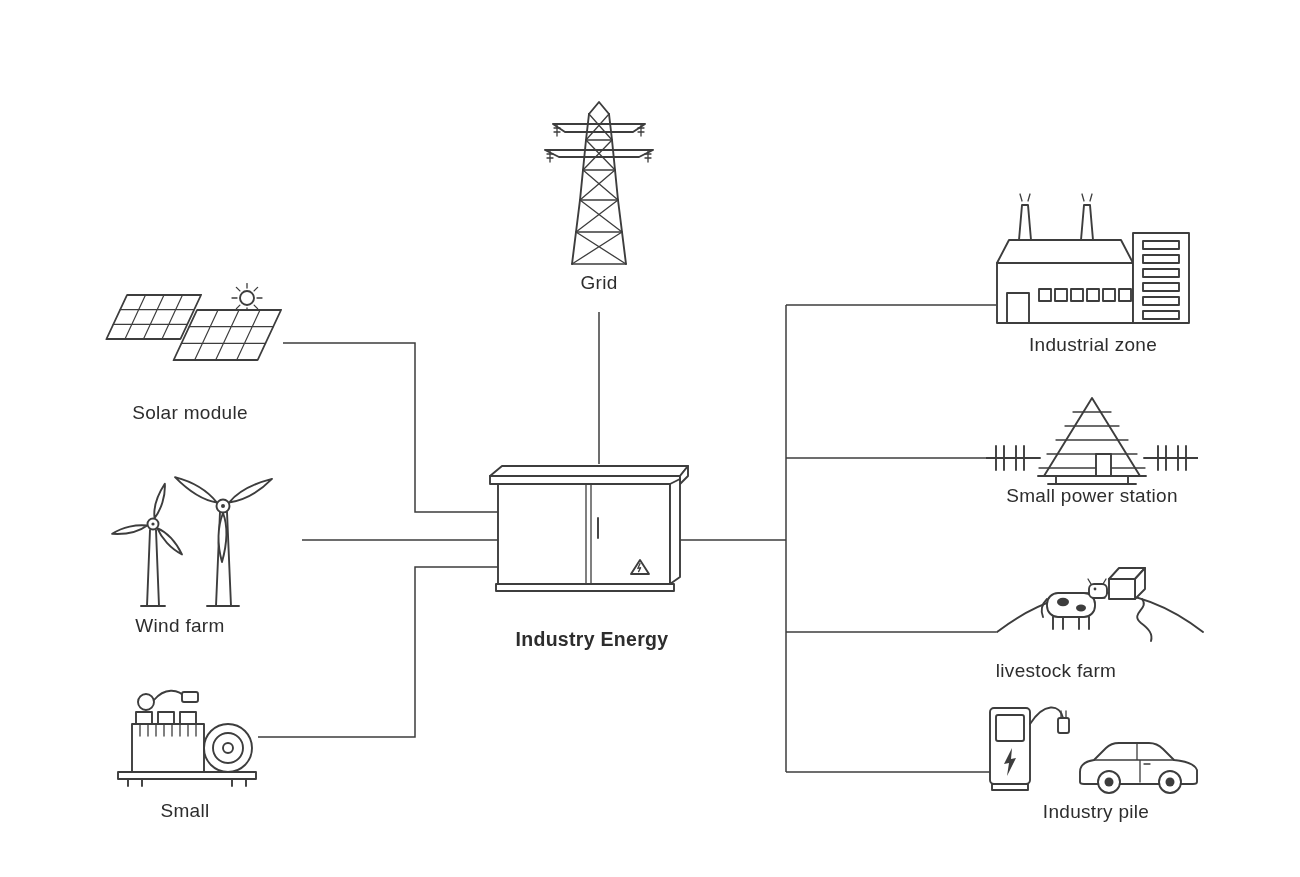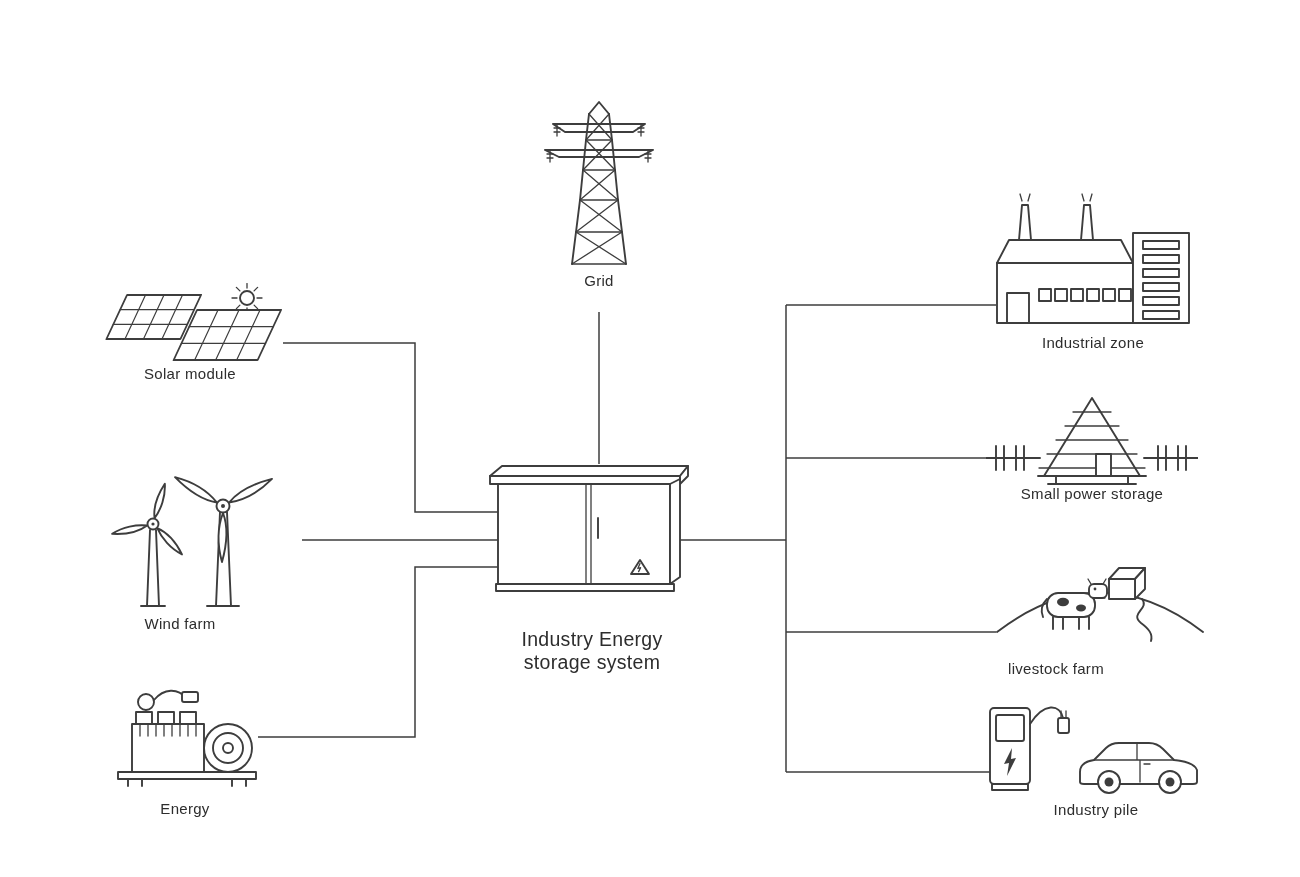--- a/index.html
+++ b/index.html
@@ -9,26 +9,26 @@
     font-family:"Liberation Sans", sans-serif;
     position:relative;
     overflow:hidden;
   }
   .stage { position:absolute; inset:0; }
   .node { position:absolute; }
   .node svg { width:100%; height:100%; display:block; }
   .label {
     position:absolute;
     color:#2d2d2d;
-    font-size:15px;
+    font-size:19px;
     letter-spacing:0.3px;
     text-align:center;
     line-height:1.18;
   }
-  .label.bold { font-weight:normal; font-size:19.5px; }
+  .label.bold { font-weight:bold; font-size:19.5px; }
   
   svg.icon .s { fill:none; stroke:#3d3d3d; stroke-width:1.9; stroke-linecap:round; stroke-linejoin:round; }
   svg.icon .w { fill:#ffffff; stroke:#3d3d3d; stroke-width:1.9; stroke-linejoin:round; }
   svg.icon .f { fill:#3d3d3d; stroke:none; }
   svg.icon .thin { stroke-width:1.3; }
   #connectors { position:absolute; inset:0; width:1300px; height:877px; }
   #connectors path { fill:none; stroke:#3d3d3d; stroke-width:1.5; }
 </style>
 </head>
 <body>
@@ -70,21 +70,21 @@
       <g transform="translate(32,12) skewX(-25)">
         <rect class="w" x="0" y="0" width="74" height="44"></rect>
         <path class="s thin" d="M18.5,0 V44 M37,0 V44 M55.5,0 V44 M0,14.7 H74 M0,29.4 H74"></path>
       </g>
       <g transform="translate(102,27) skewX(-25)">
         <rect class="w" x="0" y="0" width="84" height="50"></rect>
         <path class="s thin" d="M21,0 V50 M42,0 V50 M63,0 V50 M0,16.7 H84 M0,33.4 H84"></path>
       </g>
     </svg>
   </div>
-  <div class="label" style="left:90px;top:365px;width:200px">Solar module</div>
+  <div class="label" style="left:90px;top:402px;width:200px">Solar module</div>
 
   <div class="node" style="left:105px;top:438px;width:175px;height:172px">
     <svg class="icon" viewBox="0 0 175 172">
       <path class="s" d="M45,92 L42,168 M51,92 L54,168 M36,168 H60"></path>
       <g transform="translate(48,86)">
         <path class="w" transform="rotate(15)" d="M0,-6 C4,-16 5,-30 1,-42 C-3,-30 -4,-16 0,-6 Z"></path>
         <path class="w" transform="rotate(135)" d="M0,-6 C4,-16 5,-30 1,-42 C-3,-30 -4,-16 0,-6 Z"></path>
         <path class="w" transform="rotate(255)" d="M0,-6 C4,-16 5,-30 1,-42 C-3,-30 -4,-16 0,-6 Z"></path>
         <circle class="w" r="5.5"></circle>
           <circle class="f" r="1.6"></circle>
@@ -111,39 +111,38 @@
       <rect class="w" x="24" y="34" width="16" height="12"></rect>
       <rect class="w" x="46" y="34" width="16" height="12"></rect>
       <rect class="w" x="68" y="34" width="16" height="12"></rect>
       <rect class="w" x="20" y="46" width="72" height="48"></rect>
       <path class="s thin" d="M28,46 V58 M36,46 V58 M44,46 V58 M52,46 V58 M60,46 V58 M68,46 V58 M76,46 V58 M84,46 V58"></path>
       <circle class="w" cx="116" cy="70" r="24"></circle>
       <circle class="s" cx="116" cy="70" r="15"></circle>
       <circle class="s" cx="116" cy="70" r="5"></circle>
     </svg>
   </div>
-  <div class="label" style="left:85px;top:800px;width:200px">Energy</div>
+  <div class="label" style="left:85px;top:800px;width:200px">Small</div>
 
   <div class="node" style="left:488px;top:458px;width:207px;height:150px">
     <svg class="icon" viewBox="0 0 207 150">
       <polygon class="w" points="2,18 192,18 200,8 14,8"></polygon>
       <rect class="w" x="2" y="18" width="190" height="8"></rect>
       <polygon class="w" points="192,18 200,8 200,18 192,26"></polygon>
       <rect class="w" x="10" y="26" width="172" height="100"></rect>
       <polygon class="w" points="182,26 192,21 192,119 182,126"></polygon>
       <path class="s thin" d="M98,26 V126 M103,26 V126"></path>
       <path class="s" d="M110,60 V80"></path>
       <polygon class="s" points="152,102 161,116 143,116"></polygon>
       <path class="s thin" d="M152,105.5 L149.8,110.5 L152.6,109.6 L150.6,113.6"></path>
       <rect class="w" x="8" y="126" width="178" height="7"></rect>
     </svg>
   </div>
   <div class="label bold" style="left:477px;top:628px;width:230px">
     <div>Industry Energy</div>
-    <div>storage system</div>
   </div>
 
   <div class="node" style="left:995px;top:193px;width:200px;height:137px">
     <svg class="icon" viewBox="0 0 200 137">
       <polygon class="w" points="24,47 36,47 33,12 27,12"></polygon>
       <path class="s thin" d="M27,8 L25,1 M33,8 L35,1"></path>
       <polygon class="w" points="86,47 98,47 95,12 89,12"></polygon>
       <path class="s thin" d="M89,8 L87,1 M95,8 L97,1"></path>
       <polygon class="w" points="2,70 138,70 126,47 14,47"></polygon>
       <rect class="w" x="2" y="70" width="136" height="60"></rect>
@@ -168,21 +167,21 @@
   <div class="node" style="left:986px;top:396px;width:212px;height:92px">
     <svg class="icon" viewBox="0 0 212 92">
       <path class="s" d="M0,62 H54 M158,62 H212"></path>
       <path class="s" d="M10,50 V74 M18,50 V74 M30,50 V74 M38,50 V74 M172,50 V74 M180,50 V74 M192,50 V74 M200,50 V74"></path>
       <path class="s" d="M106,2 L58,80 M106,2 L154,80"></path>
       <path class="s thin" d="M87,16 H125 M79,30 H133 M70,44 H142 M61,58 H151 M53,72 H159"></path>
       <rect class="w" x="110" y="58" width="15" height="22"></rect>
       <path class="s" d="M52,80 H160 M70,80 V88 M142,80 V88 M62,88 H150"></path>
     </svg>
   </div>
-  <div class="label" style="left:972px;top:485px;width:240px">Small power storage</div>
+  <div class="label" style="left:972px;top:485px;width:240px">Small power station</div>
 
   <div class="node" style="left:995px;top:537px;width:210px;height:110px">
     <svg class="icon" viewBox="0 0 210 110">
       <path class="s" d="M2,95 Q105,16 208,95"></path>
       <polygon class="w" points="114,42 140,42 150,31 124,31"></polygon>
       <polygon class="w" points="140,42 150,31 150,52 140,62"></polygon>
       <rect class="w" x="114" y="42" width="26" height="20"></rect>
       <path class="s" d="M147,62 C155,72 134,76 146,86 C154,92 158,97 156,104"></path>
       <path class="s" d="M52,62 Q44,70 48,80"></path>
       <rect class="w" x="52" y="56" width="48" height="24" rx="11"></rect>

